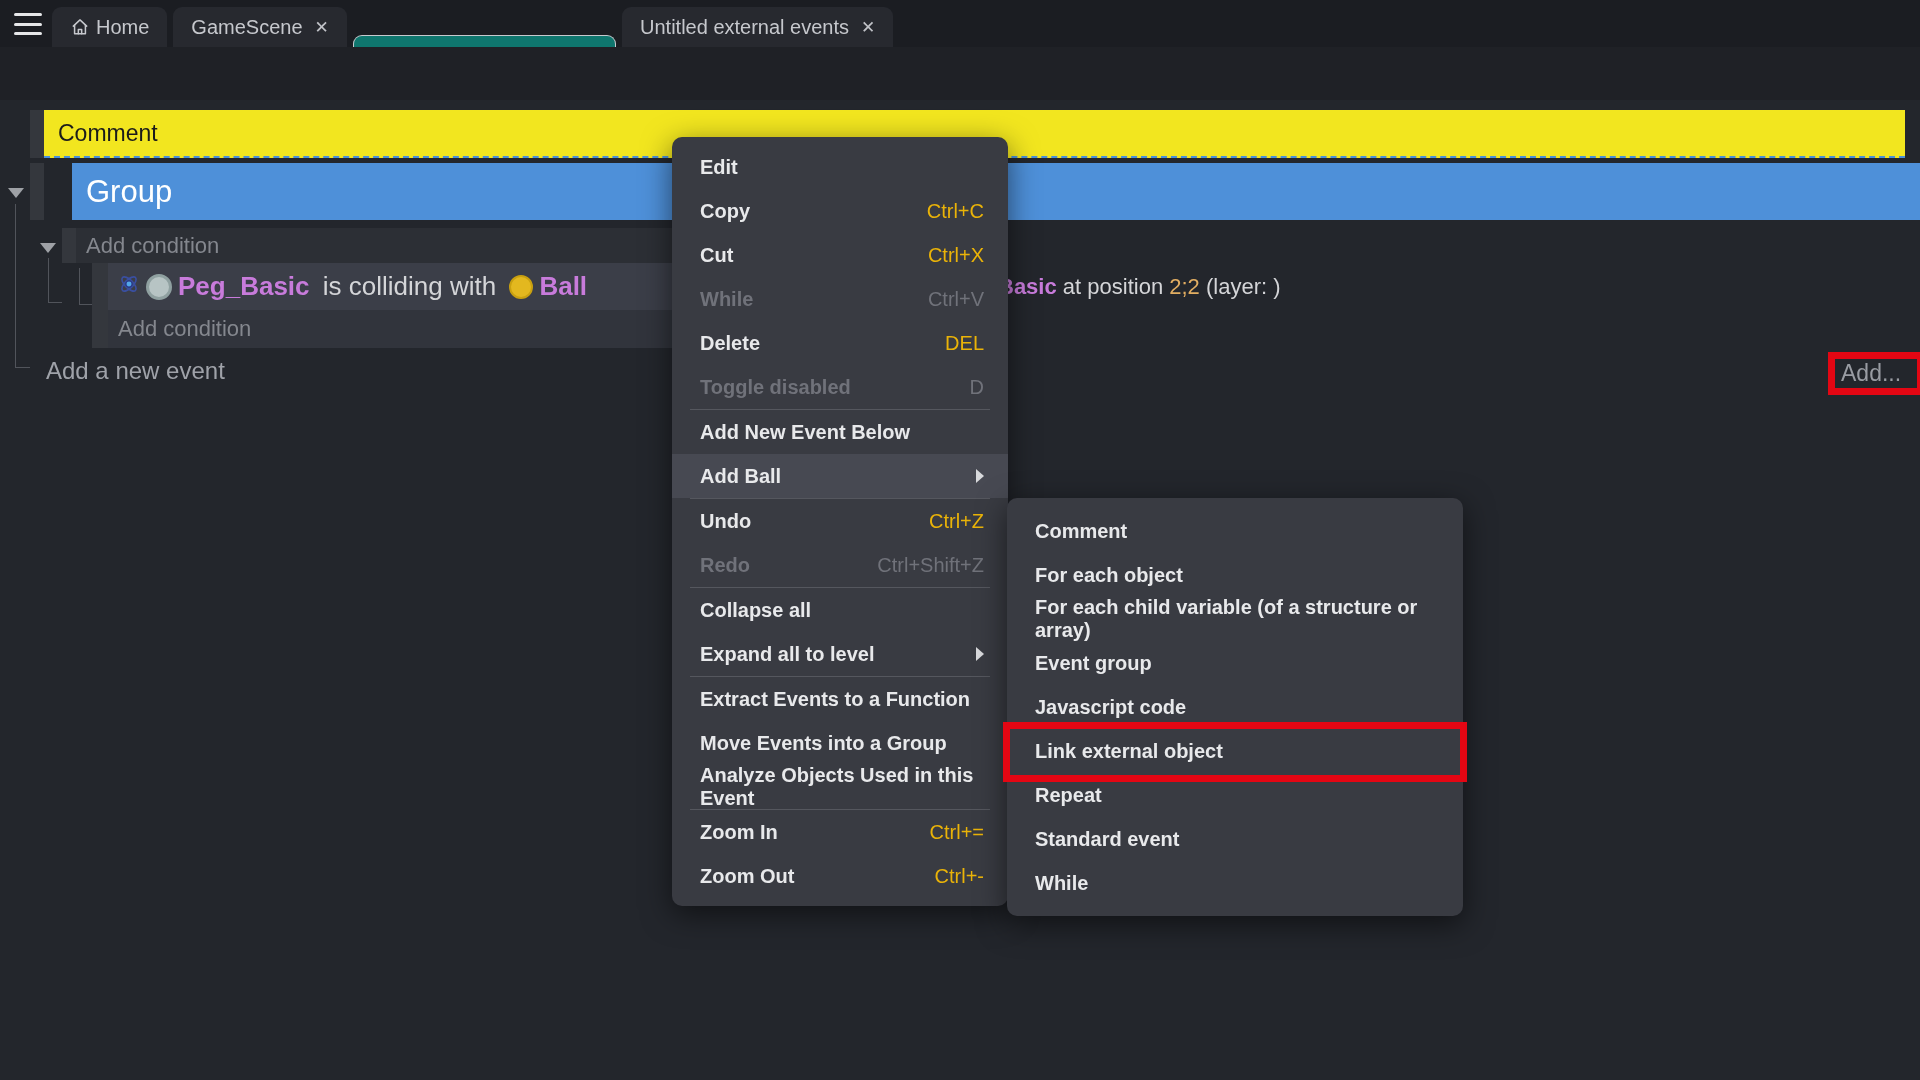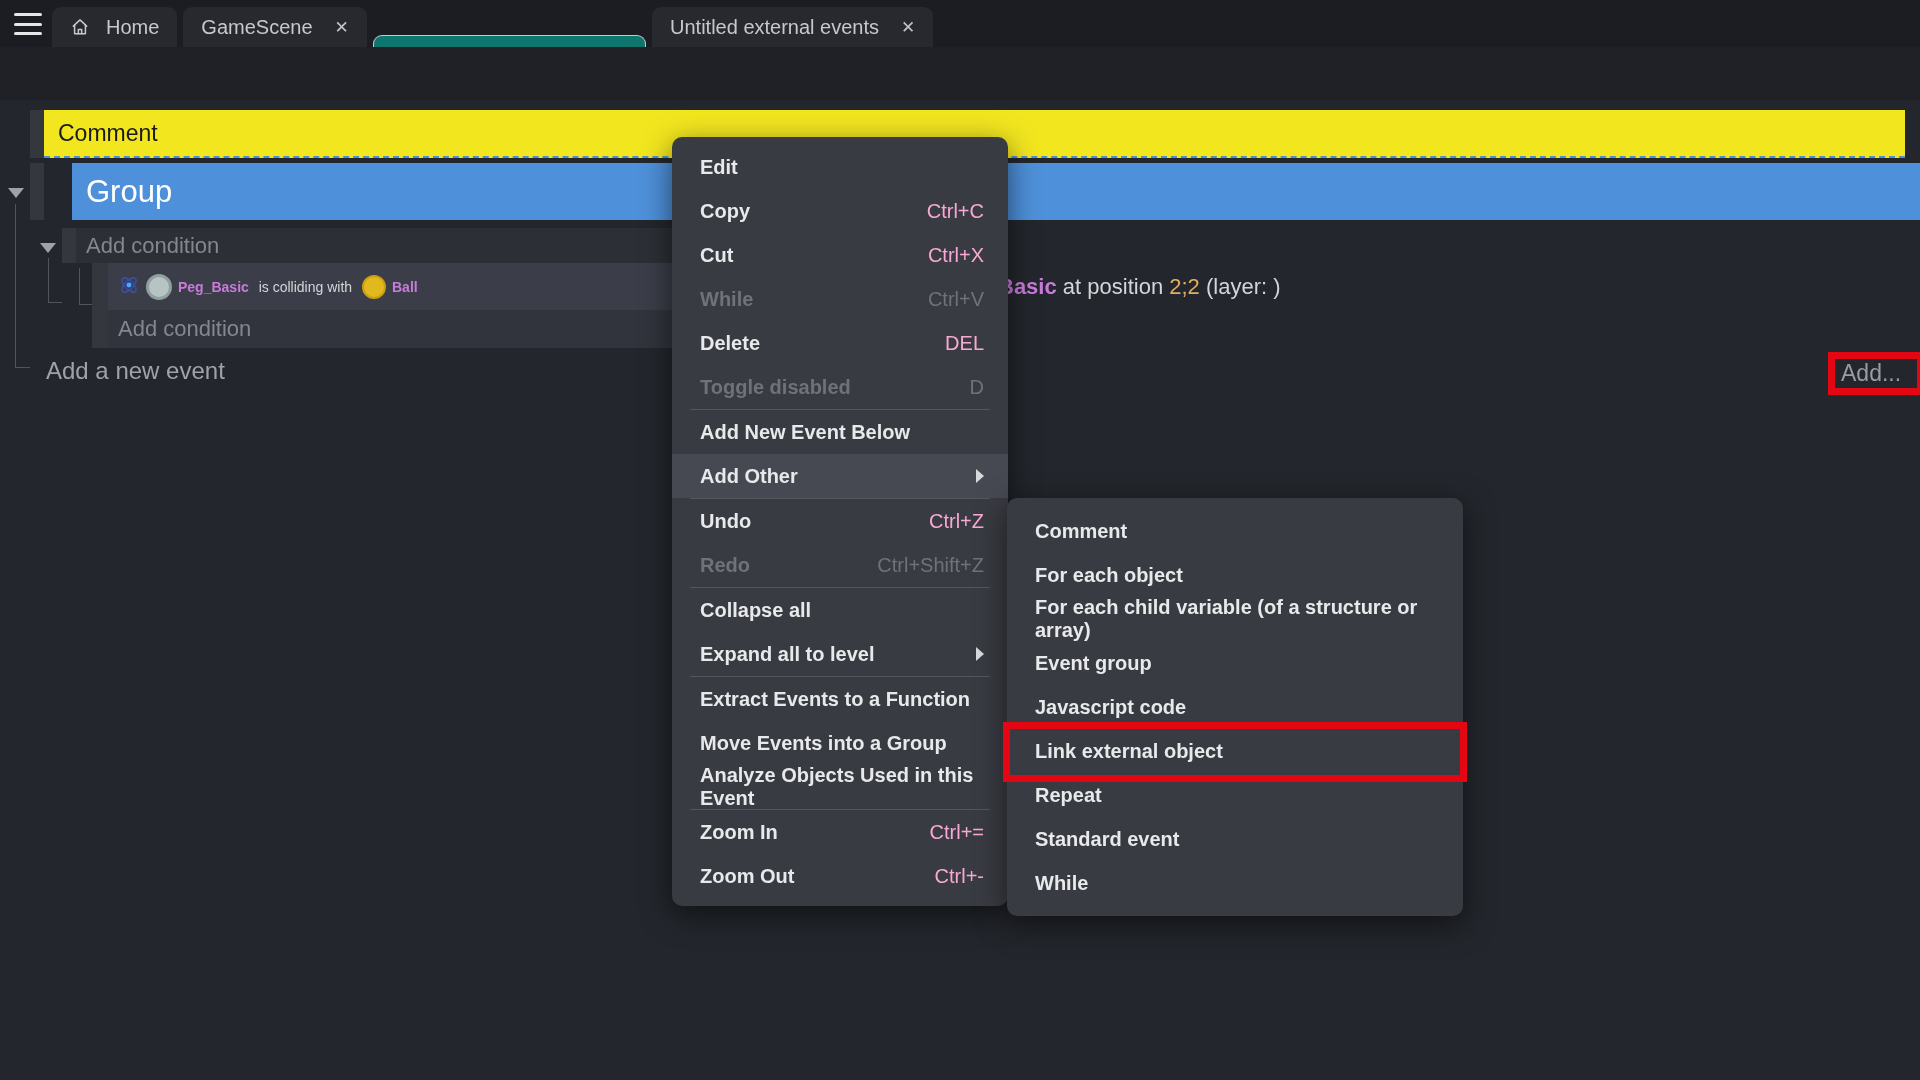--- a/index.html
+++ b/index.html
@@ -11,21 +11,21 @@
   html,body{width:1920px;height:1080px;overflow:hidden;background:#23262C;
     font-family:"Liberation Sans",sans-serif;-webkit-font-smoothing:antialiased;}
   .abs{position:absolute;}
   
   .tabbar{left:0;top:0;width:1920px;height:47px;background:#1B1D22;}
   .toolbar{left:0;top:47px;width:1920px;height:53px;background:#1F2126;}
   .canvas{left:0;top:100px;width:1920px;height:980px;background:#23262C;}
   .hamburger{left:14px;top:13px;width:28px;height:22px;display:flex;flex-direction:column;justify-content:space-between;cursor:pointer;}
   .hamburger i{display:block;height:3px;border-radius:2px;background:#E6E7E9;}
   .tabs{position:absolute;left:52px;top:7px;display:flex;gap:6px;height:40px;}
-  .tab{display:flex;align-items:center;gap:16px;height:40px;padding:0 18px;
+  .tab{display:flex;align-items:center;gap:6px;height:40px;padding:0 18px;
     background:#27292F;border-radius:9px 9px 0 0;color:#C6C8CD;font-size:20px;cursor:pointer;justify-content:space-between;}
   .tab.active{background:#0f766e;border:1px solid #C7C9CE;border-bottom:none;color:#FFFFFF;font-weight:700;margin-top:28px;}
   .tab .icon svg{width:20px;height:20px;display:block;}
   .tab-close{font-size:17px;color:#C0C2C7;margin-left:6px;cursor:pointer;}
   
   .tool-icons{display:flex;align-items:center;gap:20px;}
   .tool-btn{background:none;border:none;color:#DDDEE1;cursor:pointer;display:flex;align-items:center;}
   .tool-btn svg{width:25px;height:25px;display:block;}
   .tool-btn.disabled{color:#63656C;}
   .tool-sep{width:1px;height:28px;background:#45474D;}
@@ -43,21 +43,21 @@
   .drag-strip{background:#34373D;}
   .comment-bar{left:44px;top:110px;width:1861px;height:48px;background:var(--comment-yellow);
     border-bottom:2px dashed #4A90D9;display:flex;align-items:center;padding-left:14px;
     color:#1B1B1B;font-size:23px;}
   .group-bar{left:44px;top:163px;width:1861px;height:57px;background:var(--group-blue);
     display:flex;align-items:center;padding-left:14px;color:#FFF;font-size:31px;font-weight:500;margin-left:28px;}
   .addcond-row{left:76px;top:228px;width:880px;height:35px;background:#2C2F35;display:flex;
     align-items:center;padding-left:10px;color:#84878E;font-size:22px;cursor:pointer;}
   .event-block{left:108px;top:263px;width:712px;height:85px;background:#31343C;}
   .cond-line{position:absolute;left:0;top:0;width:712px;height:47px;background:#3B3E48;
-    display:flex;align-items:center;gap:6px;padding-left:10px;font-size:14px;color:#D4D5D8;}
+    display:flex;align-items:center;gap:6px;padding-left:10px;font-size:26px;color:#D4D5D8;}
   .cond-line .obj{color:var(--object-magenta);font-weight:700;}
   .obj-circle{width:26px;height:26px;border-radius:50%;display:inline-block;}
   .peg-circle{background:var(--peg-gray);border:3px solid #8FA0A0;}
   .ball-circle{width:24px;height:24px;background:var(--ball-yellow);border:2px solid #C9A010;}
   .addcond-sub{position:absolute;left:10px;top:47px;height:38px;display:flex;align-items:center;
     color:#84878E;font-size:22px;cursor:pointer;}
   .action-line{left:998px;top:272px;height:30px;display:flex;align-items:center;gap:0;
     font-size:22px;color:#D4D5D8;z-index:5;white-space:pre;}
   .action-line .obj{color:var(--object-magenta);font-weight:700;}
   .action-line .num{color:var(--number-orange);}
@@ -69,21 +69,21 @@
   .tri{width:0;height:0;border-left:8px solid transparent;border-right:8px solid transparent;
     border-top:10px solid #9EA1A6;z-index:3;cursor:pointer;}
   
   .menu{background:#393B42;border-radius:10px;box-shadow:0 8px 30px rgba(0,0,0,.55);
     padding:8px 0;z-index:40;}
   .ctx-menu{left:672px;top:137px;width:336px;}
   .sub-menu{left:1007px;top:498px;width:456px;z-index:41;padding:11px 0;}
   .menu-item{height:44px;display:flex;align-items:center;padding:0 24px 0 28px;
     font-size:20px;font-weight:600;color:#E8E9EB;cursor:pointer;position:relative;}
   .menu-item .mi-label{flex:1;}
-  .menu-item .mi-shortcut{font-weight:400;color:#f9a8d4;}
+  .menu-item .mi-shortcut{font-weight:400;color:#eab308;}
   .menu-item.disabled{color:#70727A;}
   .menu-item.disabled .mi-shortcut{color:#70727A;}
   .menu-item.highlighted{background:#474952;}
   .mi-arrow{width:0;height:0;border-top:7px solid transparent;border-bottom:7px solid transparent;
     border-left:8px solid #D8D9DC;margin-left:12px;}
   .menu-divider{border-top:1px solid #55575E;margin:0 18px;}
   .link-box{left:1003px;top:722px;width:464px;height:60px;border:7px solid var(--annotation-red);z-index:45;}
 </style>
 </head>
 <body>
@@ -331,21 +331,21 @@
     </div>
     <div class="menu-item disabled">
       <span class="mi-label">Toggle disabled</span>
       <span class="mi-shortcut">D</span>
     </div>
     <div class="menu-divider"></div>
     <div class="menu-item">
       <span class="mi-label">Add New Event Below</span>
     </div>
     <div class="menu-item highlighted">
-      <span class="mi-label">Add Other</span>
+      <span class="mi-label">Add Ball</span>
       <span class="mi-arrow"></span>
     </div>
     <div class="menu-divider"></div>
     <div class="menu-item">
       <span class="mi-label">Undo</span>
       <span class="mi-shortcut">Ctrl+Z</span>
     </div>
     <div class="menu-item disabled">
       <span class="mi-label">Redo</span>
       <span class="mi-shortcut">Ctrl+Shift+Z</span>

